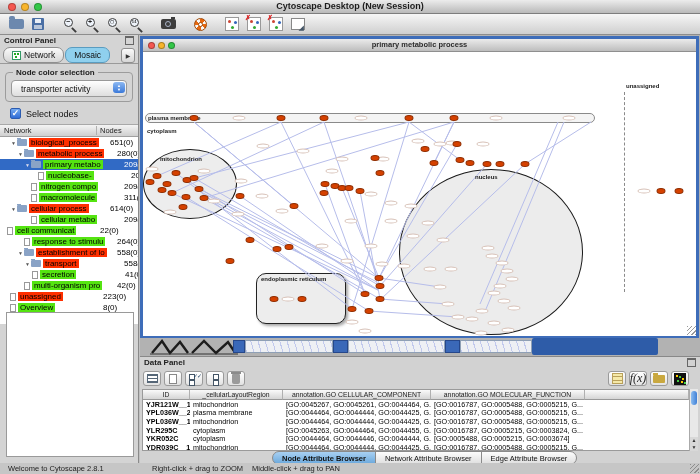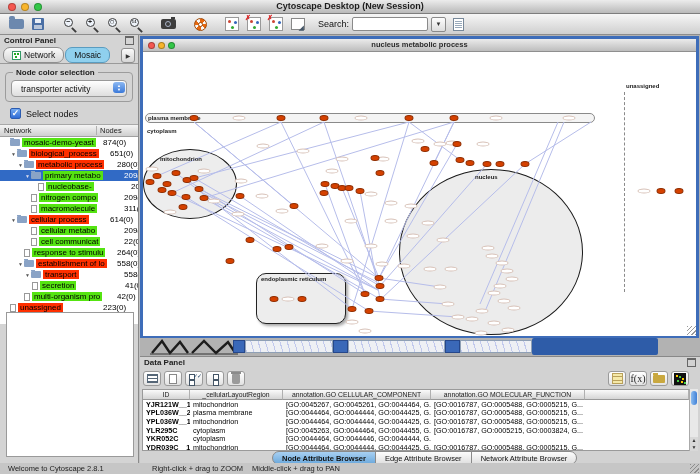--- a/index.html
+++ b/index.html
@@ -126,21 +126,21 @@
   .g-page{width:8px;height:10px;background:#fff;border:1px solid #888;box-sizing:border-box;}
   .g-checks{width:10px;height:10px;position:relative;}
   .g-checks::before{content:'';position:absolute;left:0;top:0;width:4px;height:4px;border:1px solid #456;background:#fff;box-shadow:0 6px 0 -1px #fff,0 6px 0 0 #456;}
   .g-checks::after{content:'✓✓';position:absolute;left:4px;top:-2px;font-size:6px;color:#246;letter-spacing:-1px;}
   .g-grid2{width:5px;height:10px;position:relative;}
   .g-grid2::before{content:'';position:absolute;left:0;top:0;width:4px;height:4px;border:1px solid #456;background:#fff;box-shadow:0 6px 0 -1px #fff,0 6px 0 0 #456;}
   .g-trash{width:8px;height:10px;background:#9a9a9a;border-radius:1px 1px 2px 2px;position:relative;}
   .g-trash::before{content:'';position:absolute;top:-2px;left:-1px;width:10px;height:2px;background:#8a8a8a;}
   .g-note{width:11px;height:11px;background:#f5e9a8;border:1px solid #b9a05a;box-sizing:border-box;
     background-image:linear-gradient(transparent 2px,#b9a05a 2px,#b9a05a 3px,transparent 3px);background-size:100% 4px;}
-  .g-fx{font-size:10px;font-family:"Liberation Serif",serif;color:#222;}
+  .g-fx{font-size:12px;font-style:italic;font-family:"Liberation Serif",serif;color:#222;}
   .g-folder{width:12px;height:8px;background:#c9a83f;border-radius:1px;position:relative;}
   .g-folder::before{content:'';position:absolute;top:-2px;left:0;width:5px;height:2px;background:#c9a83f;}
   .g-matrix{width:12px;height:12px;background:#111;position:relative;}
   .g-matrix::before{content:'';position:absolute;left:2px;top:2px;width:2px;height:2px;background:#fc0;
     box-shadow:3px 1px 0 #4c4,6px 3px 0 #fc0,1px 5px 0 #4c4,5px 6px 0 #fc0,8px 7px 0 #4c4;}
   .dp-right{margin-left:auto;display:flex;gap:3px;align-items:center;margin-right:8px;}
   .dp-table{position:absolute;left:2px;top:32px;width:548px;height:62px;background:#fff;border:1px solid #9a9a9a;box-sizing:border-box;overflow:hidden;}
   .dt-head{display:grid;grid-template-columns:47px 93px 148px 154px 1fr;height:10px;}
   .dt-head .hc{background:linear-gradient(#fafafa,#d5d5d5);border-right:1px solid #b0b0b0;border-bottom:1px solid #999;
     font-size:6.8px;color:#222;text-align:center;line-height:10px;overflow:hidden;white-space:nowrap;}
@@ -224,26 +224,20 @@
         </span>
       </div>
     <div class="tb-btn">
         <span class="i-net">
           <span class="x">✗</span>
         </span>
       </div>
     <div class="tb-btn">
         <span class="i-annot"></span>
       </div>
-    <div class="search-wrap">
-      <span class="search-label">Search:</span>
-      <input class="search-input" value="" style="">
-      <span class="search-combo">▼</span>
-      <span class="i-page"></span>
-    </div>
   </div>
 
   <div class="control-panel">
     <div class="cp-header">
       <span>Control Panel</span>
       <span class="float-icon"></span>
     </div>
     <div class="cp-tabs">
       <div class="cp-tab">
         <span class="tab-net-icon"></span>
@@ -267,28 +261,20 @@
     <div class="check-row">
       <span class="checkbox">✓</span>
       <span class="check-label">Select nodes</span>
     </div>
     <div class="tree-header">
       <span class="c1">Network</span>
       <span class="c2">Nodes</span>
     </div>
     <div class="tree-body" id="tree-body">
         <div class="tree-row">
-          <span class="t-left" style="padding-left: 3px;">
-            <span class="t-ex"></span>
-            <span class="t-ic ic-folder"></span>
-            <span class="t-lab bg-green">mosaic-demo-yeast</span>
-          </span>
-          <span class="t-val">874(0)</span>
-        </div>
-        <div class="tree-row">
           <span class="t-left" style="padding-left: 10px;">
             <span class="t-ex">▼</span>
             <span class="t-ic ic-folder"></span>
             <span class="t-lab bg-red">biological_process</span>
           </span>
           <span class="t-val">651(0)</span>
         </div>
         <div class="tree-row">
           <span class="t-left" style="padding-left: 17px;">
             <span class="t-ex">▼</span>
@@ -339,21 +325,21 @@
         </div>
         <div class="tree-row">
           <span class="t-left" style="padding-left: 24px;">
             <span class="t-ex"></span>
             <span class="t-ic ic-file"></span>
             <span class="t-lab bg-green">cellular metabo</span>
           </span>
           <span class="t-val">209(0)</span>
         </div>
         <div class="tree-row">
-          <span class="t-left" style="padding-left: 24px;">
+          <span class="t-left" style="">
             <span class="t-ex"></span>
             <span class="t-ic ic-file"></span>
             <span class="t-lab bg-green">cell communicat</span>
           </span>
           <span class="t-val">22(0)</span>
         </div>
         <div class="tree-row">
           <span class="t-left" style="padding-left: 17px;">
             <span class="t-ex"></span>
             <span class="t-ic ic-file"></span>
@@ -429,21 +415,21 @@
     </div>
   </div>
 
   <div class="net-frame">
     <div class="nf-titlebar">
       <div class="nf-lights">
         <span class="nf-light l-red"></span>
         <span class="nf-light l-yellow"></span>
         <span class="nf-light l-green"></span>
       </div>
-      <div class="nf-title">nucleus metabolic process</div>
+      <div class="nf-title">primary metabolic process</div>
     </div>
     <div class="net-canvas" id="net-canvas">
       <div class="band"></div>
       <span class="region-label" style="left:5px;top:63px;">plasma membrane</span>
       <span class="region-label" style="left:4px;top:76px;">cytoplasm</span>
       <div class="mito"></div>
       <span class="region-label" style="left:17px;top:104px;">mitochondrion</span>
       <div class="nucleus"></div>
       <span class="region-label" style="left:332px;top:122px;">nucleus</span>
       <div class="er"></div>
@@ -666,39 +652,40 @@
             <div class="dc id">YLR295C</div>
             <div class="dc">cytoplasm</div>
             <div class="dc">[GO:0045263, GO:0044464, GO:0044455, G...</div>
             <div class="dc">[GO:0016787, GO:0005215, GO:0003824, G...</div>
             <div class="dc"></div>
           </div>
           <div class="dt-row">
             <div class="dc id">YKR052C</div>
             <div class="dc">cytoplasm</div>
             <div class="dc">[GO:0044464, GO:0044446, GO:0044444, G...</div>
+            <div class="dc">[GO:0005488, GO:0005215, GO:0003674]</div>
             <div class="dc"></div>
           </div>
           <div class="dt-row">
             <div class="dc id">YDR039C__1</div>
             <div class="dc">mitochondrion</div>
             <div class="dc">[GO:0044464, GO:0044444, GO:0044425, G...</div>
             <div class="dc">[GO:0016787, GO:0005488, GO:0005215, G...</div>
             <div class="dc"></div>
           </div>
         </div>
     </div>
     <div class="dp-scroll">
       <span class="dp-thumb"></span>
       <span class="dp-arrows">▲<br>▼</span>
     </div>
     <div class="dp-tabs" id="dp-tabs">
         <div class="dp-tab sel">Node Attribute Browser</div>
+        <div class="dp-tab">Network Attribute Browser</div>
         <div class="dp-tab">Edge Attribute Browser</div>
-        <div class="dp-tab">Network Attribute Browser</div>
       </div>
   </div>
 
   <div class="statusbar">
     <span style="left:8px;">Welcome to Cytoscape 2.8.1</span>
     <span style="left:152px;">Right-click + drag to ZOOM</span>
     <span style="left:252px;">Middle-click + drag to PAN</span>
     <span class="grip"></span>
   </div>
 

